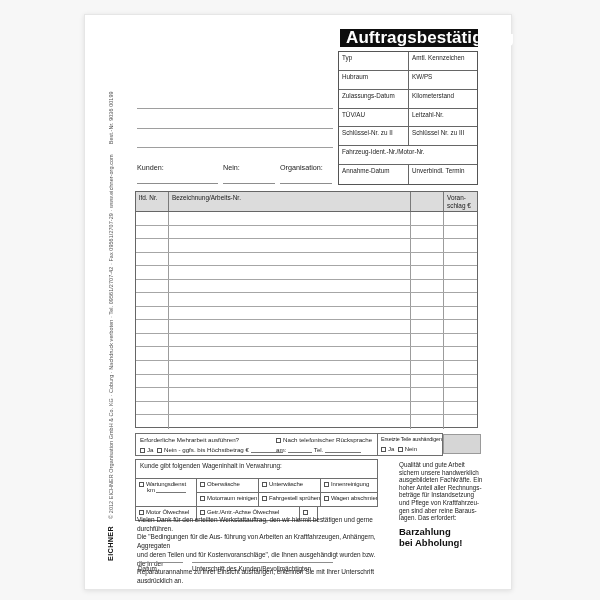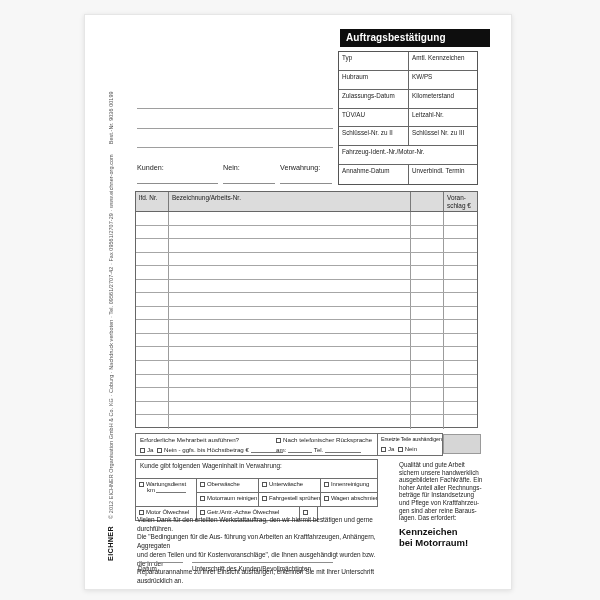--- a/index.html
+++ b/index.html
@@ -9,22 +9,22 @@
   .paper { position:absolute; left:84px; top:14px; width:428px; height:576px; background:#ffffff;
            border:1px solid #e6e6e6; box-shadow:0 1px 5px rgba(0,0,0,.10); }
 
   
   .imprint { position:absolute; left:106px; top:561px; transform:rotate(-90deg); transform-origin:0 0;
              width:372px; white-space:nowrap; font-size:5.4px; color:#555; letter-spacing:.1px; }
   .imprint .brand { font-weight:bold; font-size:7.2px; color:#111; margin-right:7px; letter-spacing:.4px; }
   .imprint .bestnr { margin-left:10px; }
 
   
-  .titlebar { position:absolute; left:340px; top:29px; width:150px; height:18px; background:#0e0e0e;
-              color:#fff; font-weight:bold; font-size:10px; line-height:18px; padding-left:6px; letter-spacing:.1px; }
+  .titlebar { position:absolute; left:340px; top:29px; width:138px; height:18px; background:#0e0e0e;
+              color:#fff; font-weight:bold; font-size:17px; line-height:18px; padding-left:6px; letter-spacing:.1px; }
 
   
   .vtable { position:absolute; left:338px; top:51px; width:140px; height:134px; border:1px solid #555;
             display:grid; grid-template-columns:1fr 1fr; grid-template-rows:repeat(7,1fr); background:#fff; }
   .vcell { font-size:6.3px; padding:2px 1px 0 3px; color:#222; border-bottom:1px solid #666; overflow:hidden; }
   .vcell.vr { border-left:1px solid #666; }
   .vcell.full { grid-column:1 / 3; }
   .vcell.last { border-bottom:none; }
 
   
@@ -106,21 +106,21 @@
     <div class="vcell last">Annahme-Datum</div>
     <div class="vcell vr last">Unverbindl. Termin</div>
   </div>
 
   <div class="addr-line" style="top:108px"></div>
   <div class="addr-line" style="top:128px"></div>
   <div class="addr-line" style="top:147px"></div>
 
   <span class="contact-label" style="left:137px">Kunden:</span>
   <span class="contact-label" style="left:223px">Nein:</span>
-  <span class="contact-label" style="left:280px">Verwahrung:</span>
+  <span class="contact-label" style="left:280px">Organisation:</span>
   <div class="contact-line" style="left:137px;width:81px"></div>
   <div class="contact-line" style="left:223px;width:52px"></div>
   <div class="contact-line" style="left:280px;width:52px"></div>
 
   <div class="itable">
     <div class="ithead">
       <div class="tc c1">lfd. Nr.</div>
       <div class="tc c2">Bezeichnung/Arbeits-Nr.</div>
       <div class="tc c3"></div>
       <div class="tc c4">Voran-
@@ -266,21 +266,21 @@
     <div>Qualität und gute Arbeit</div>
     <div>sichern unsere handwerklich</div>
     <div>ausgebildeten Fachkräfte. Ein</div>
     <div>hoher Anteil aller Rechnungs-</div>
     <div>beträge für Instandsetzung</div>
     <div>und Pflege von Kraftfahrzeu-</div>
     <div>gen sind aber reine Baraus-</div>
     <div>lagen. Das erfordert:</div>
   </div>
   <div class="paynote">
-    <div>Kennzeichen</div>
-    <div>bei Motorraum!</div>
+    <div>Barzahlung</div>
+    <div>bei Abholung!</div>
   </div>
 
   <div class="sig-line" style="left:137px;width:46px"></div>
   <div class="sig-line" style="left:192px;width:141px"></div>
   <span class="sig-label" style="left:138px">Datum</span>
   <span class="sig-label" style="left:192px">Unterschrift des Kunden/Bevollmächtigten</span>
 </div>
 
 </body></html>

